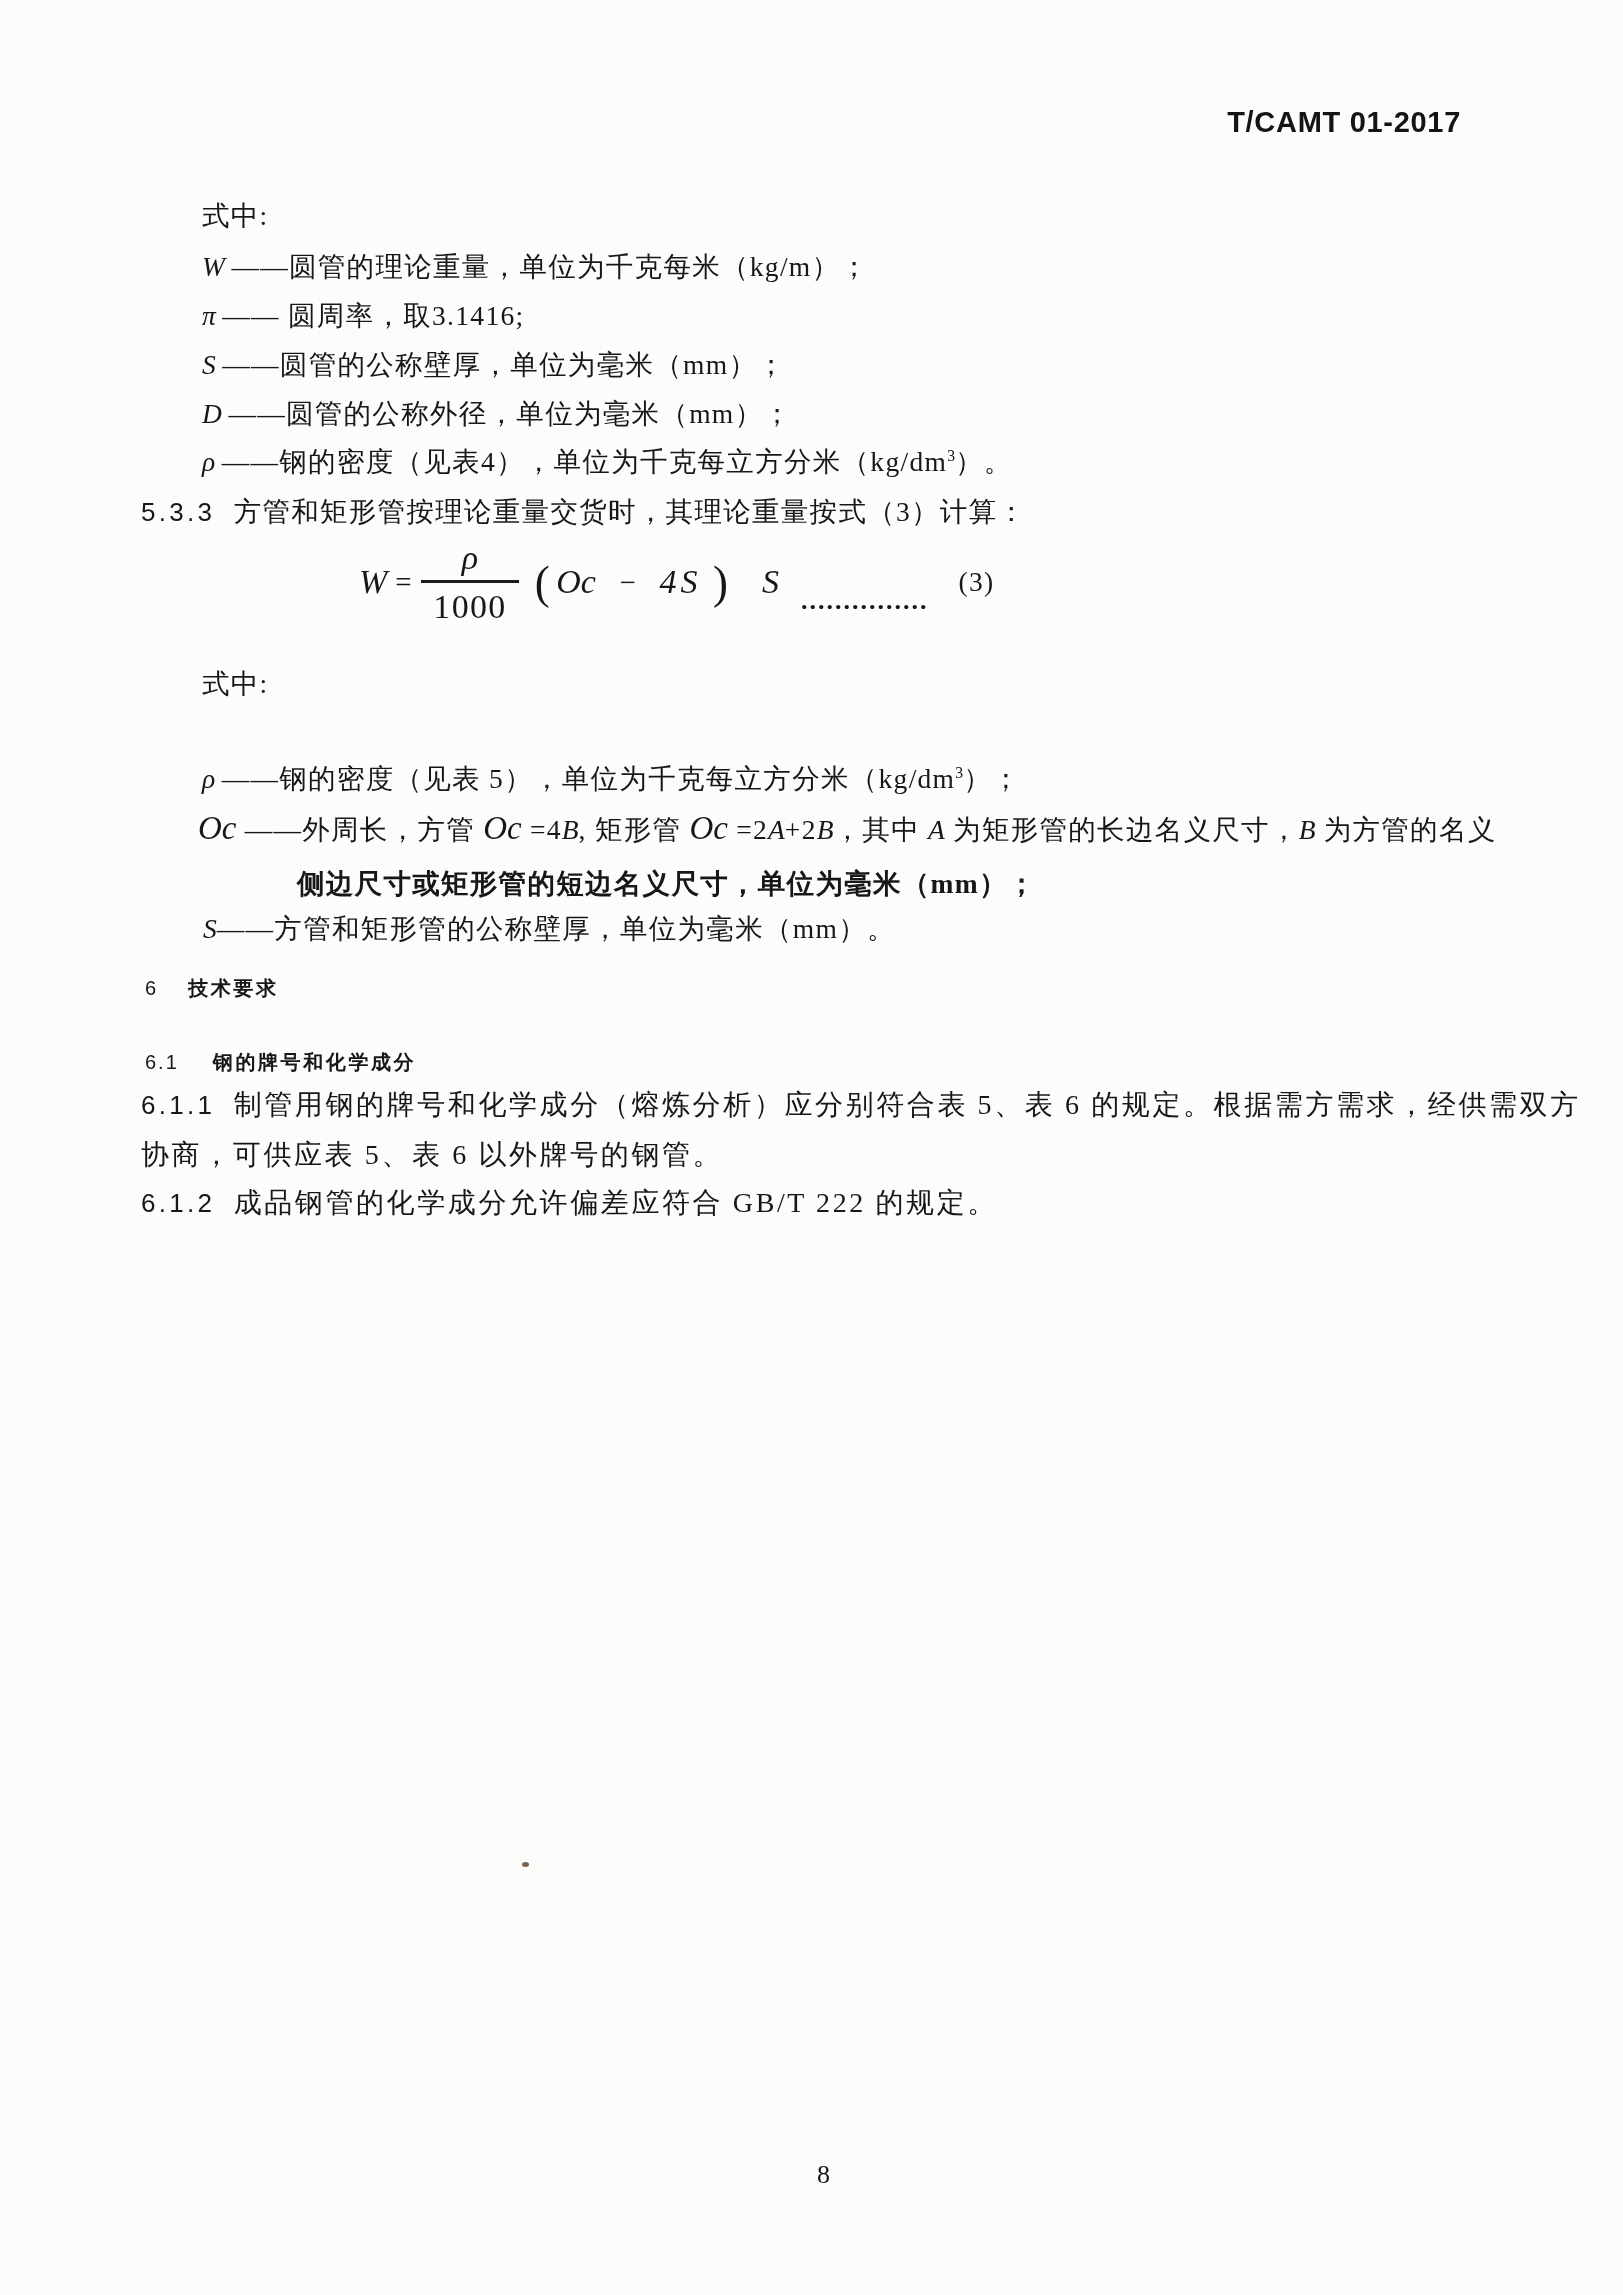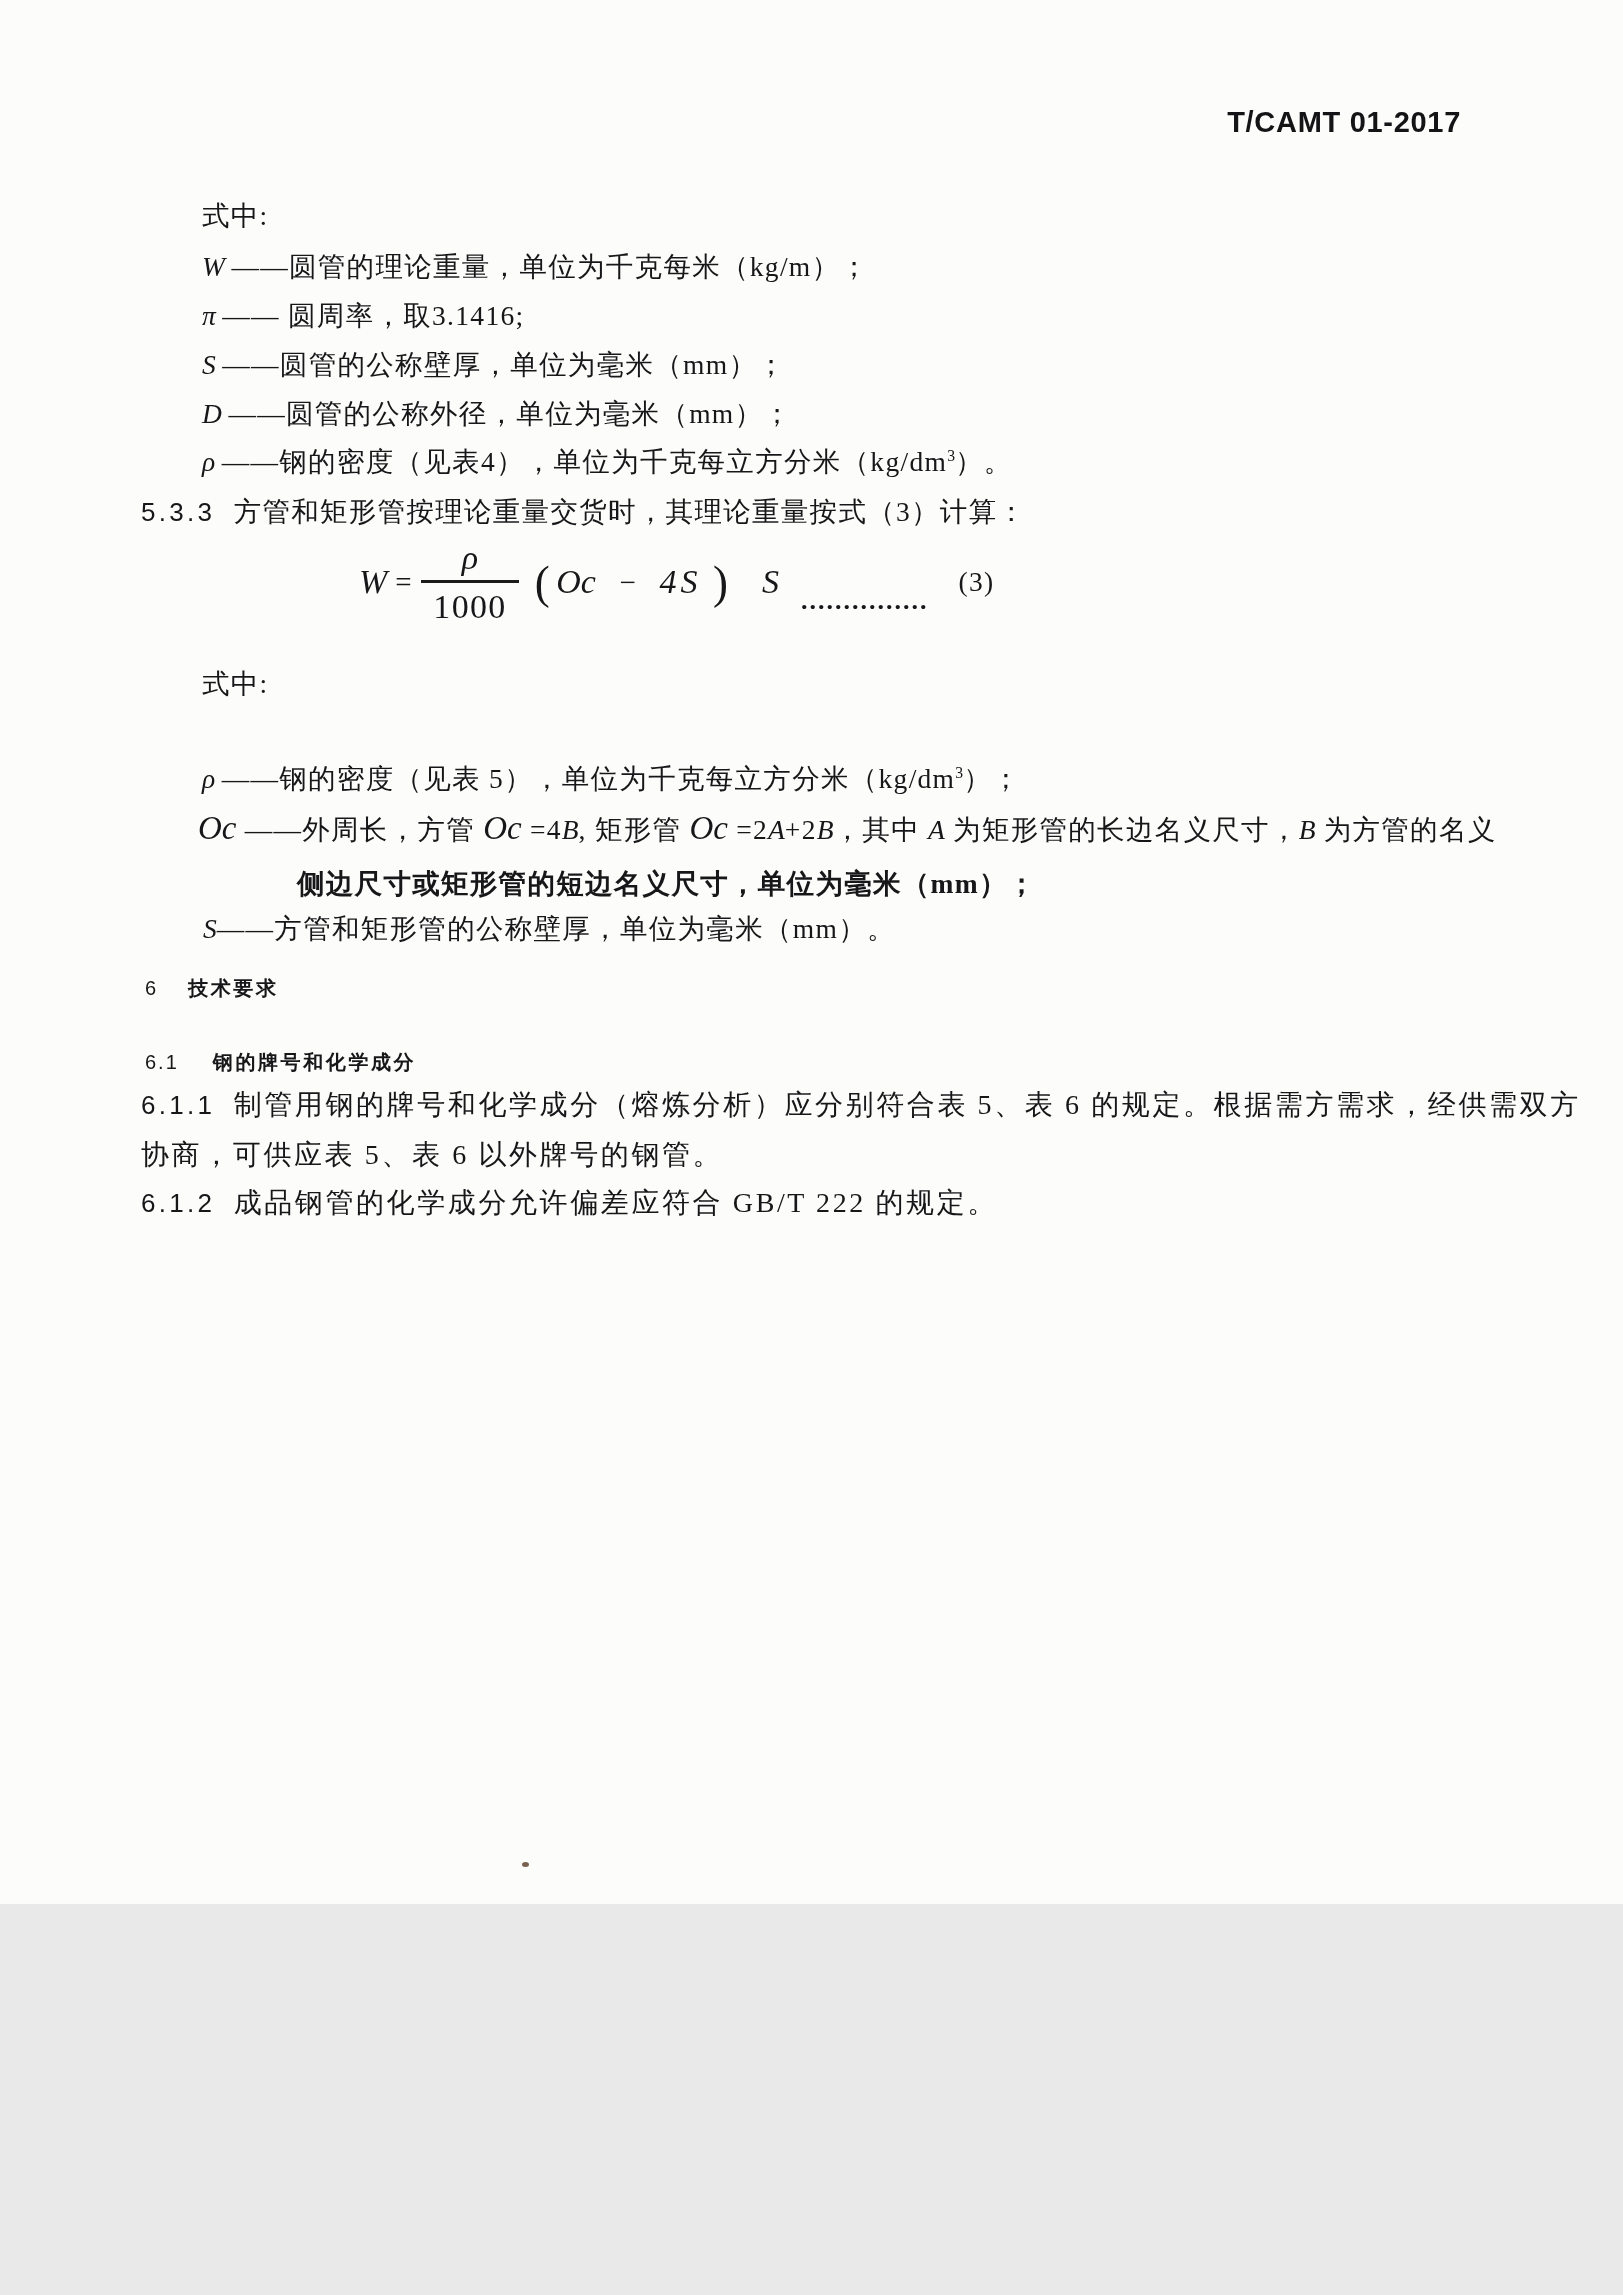--- a/index.html
+++ b/index.html
@@ -1,19 +1,19 @@
 <!DOCTYPE html>
 <html style="font-size:10.5px"><head>
 <meta charset="utf-8">
 <style>
   * { margin:0; padding:0; box-sizing:border-box; }
   html,body { background:#e9e9e9; }
   .page {
     position:relative;
-    width:1623px; height:1904px;
+    width:1623px; height:2295px;
     margin:0 auto;
     background:#fcfcfa;
     font-family:"Liberation Serif","DejaVu Serif",serif;
     color:#17171a;
     overflow:hidden;
   }
   .line {
     position:absolute;
     white-space:nowrap;
     font-size:27.5px;

